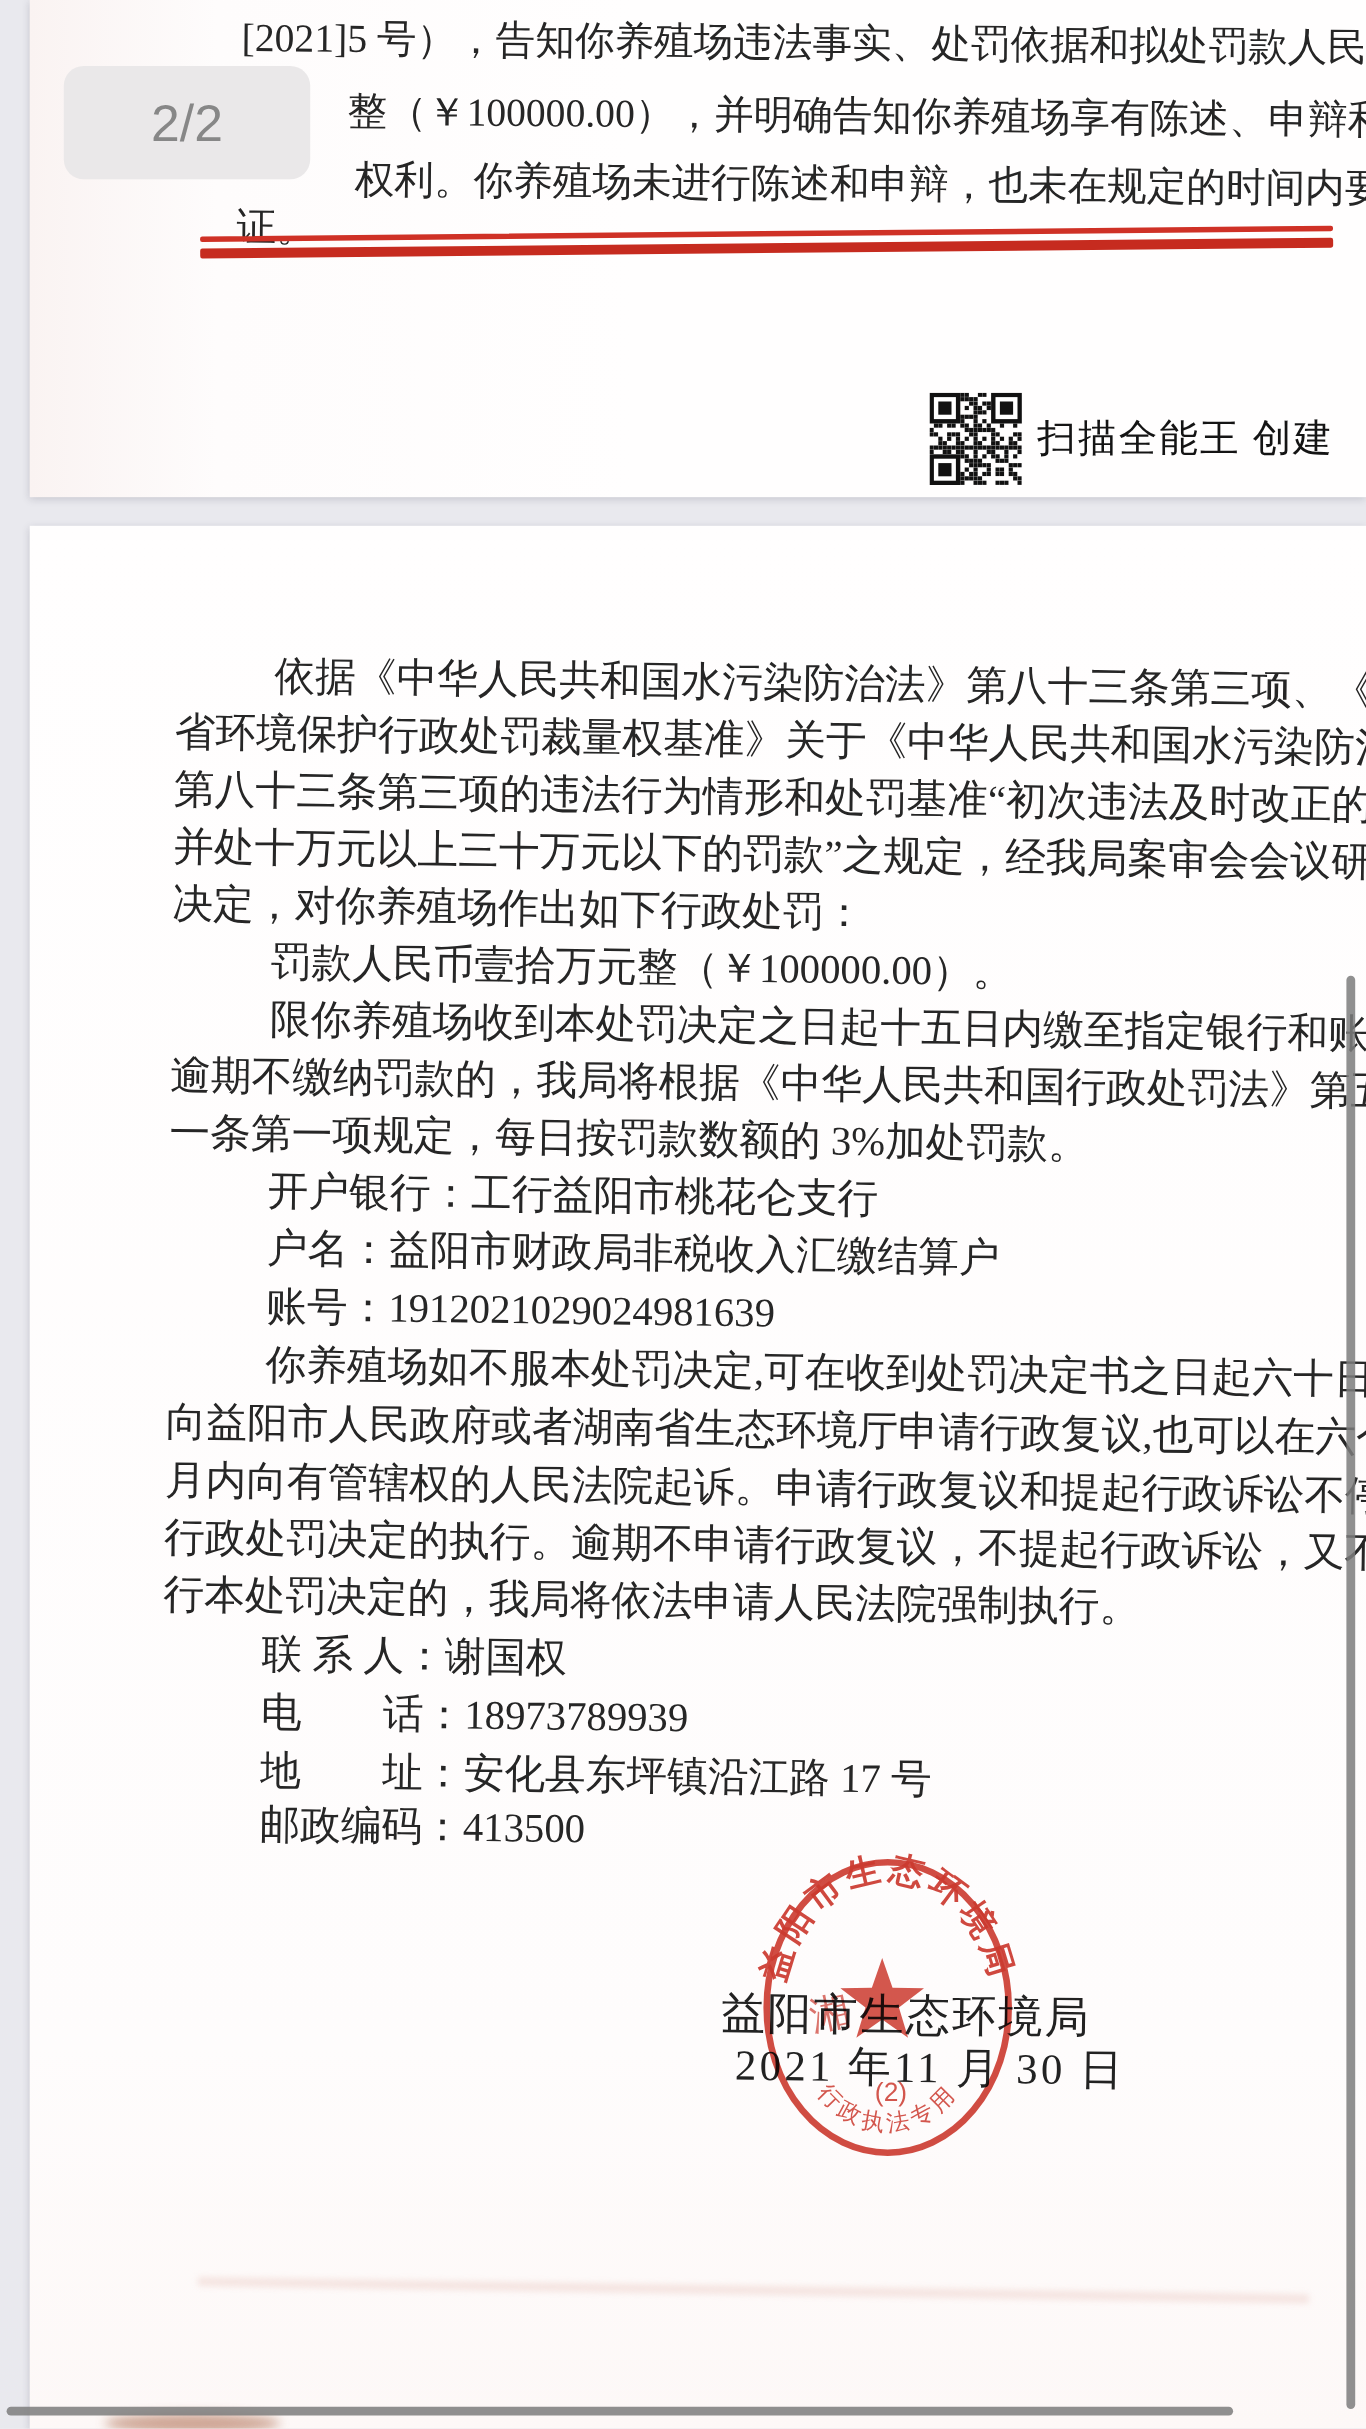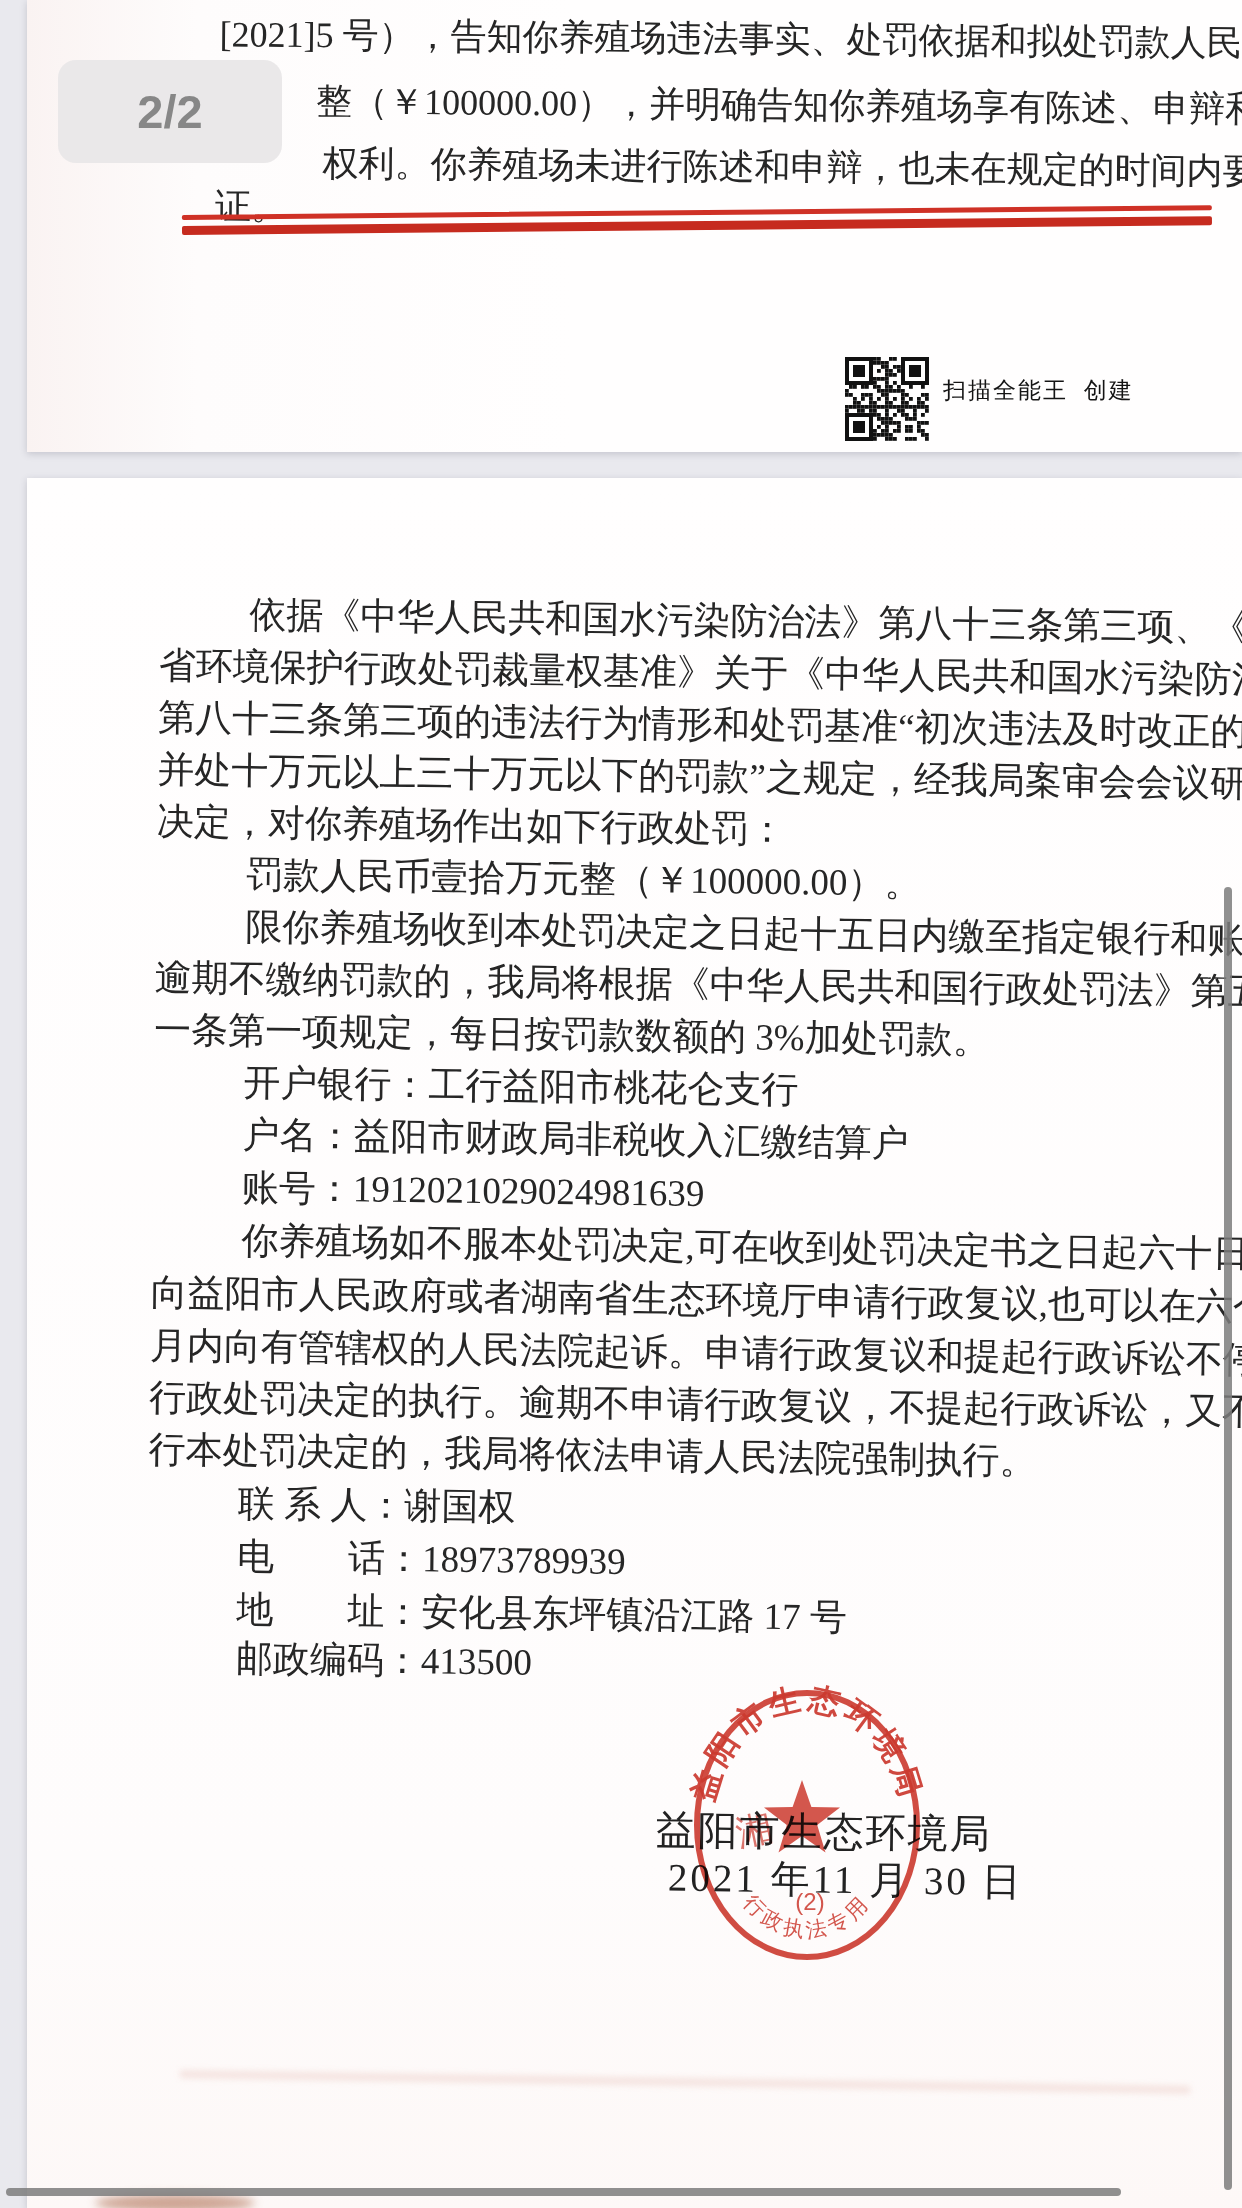--- a/index.html
+++ b/index.html
@@ -11,23 +11,23 @@
   .tl{position:absolute;white-space:nowrap;color:#262626;font-size:37px;letter-spacing:0px;}
   .p1rot{position:absolute;inset:0;transform:rotate(0.5deg);transform-origin:160px 0;}
   .p1rot .tl{font-size:36px;}
   .p2rot{position:absolute;inset:0;transform:rotate(0.75deg);transform-origin:150px 100px;}
   .redline-wrap{position:absolute;left:155px;top:215px;width:1030px;height:30px;
                 transform:rotate(-0.55deg);transform-origin:left center;}
   .redline-a{position:absolute;left:0;top:0;width:100%;height:5px;background:#cf3126;border-radius:2px;}
   .redline-b{position:absolute;left:0;top:11px;width:100%;height:9px;background:#c62b1f;border-radius:2px;}
   .badge{position:absolute;left:58px;top:60px;width:224px;height:103px;background:rgba(233,231,232,.96);
          border-radius:18px;display:flex;align-items:center;justify-content:center;
-         font-family:"Liberation Sans","DejaVu Sans",sans-serif;font-size:47px;color:#878787;font-weight:700;}
-  .qr-label{position:absolute;left:943px;top:375px;font-family:Liberation Mono, monospace;
-            font-size:23px;color:#141414;letter-spacing:2px;white-space:nowrap;}
+         font-family:"Liberation Sans","DejaVu Sans",sans-serif;font-size:47px;color:#878787;font-weight:400;}
+  .qr-label{position:absolute;left:943px;top:375px;font-family:Liberation Serif, serif;
+            font-size:35px;color:#141414;letter-spacing:2px;white-space:nowrap;}
   .sig{position:absolute;white-space:nowrap;color:#222;}
   .sig-agency{left:672px;top:1798px;font-size:40px;letter-spacing:2px;}
   .sig-date{left:685px;top:1846px;font-size:39px;letter-spacing:3px;}
   .seal-svg{position:absolute;left:0;top:0;mix-blend-mode:multiply;opacity:.92;}
   .vscroll{position:absolute;left:1224px;top:887px;width:8px;height:1303px;background:#7d7d7d;
            border-radius:4px;opacity:.85;}
   .hscroll{position:absolute;left:6px;top:2188px;width:1115px;height:8px;background:#7d7d7d;
            border-radius:4px;opacity:.85;}
   .streak{position:absolute;left:180px;top:2078px;width:1010px;height:8px;background:#eac9c2;
           opacity:.45;filter:blur(3px);transform:rotate(0.9deg);}

